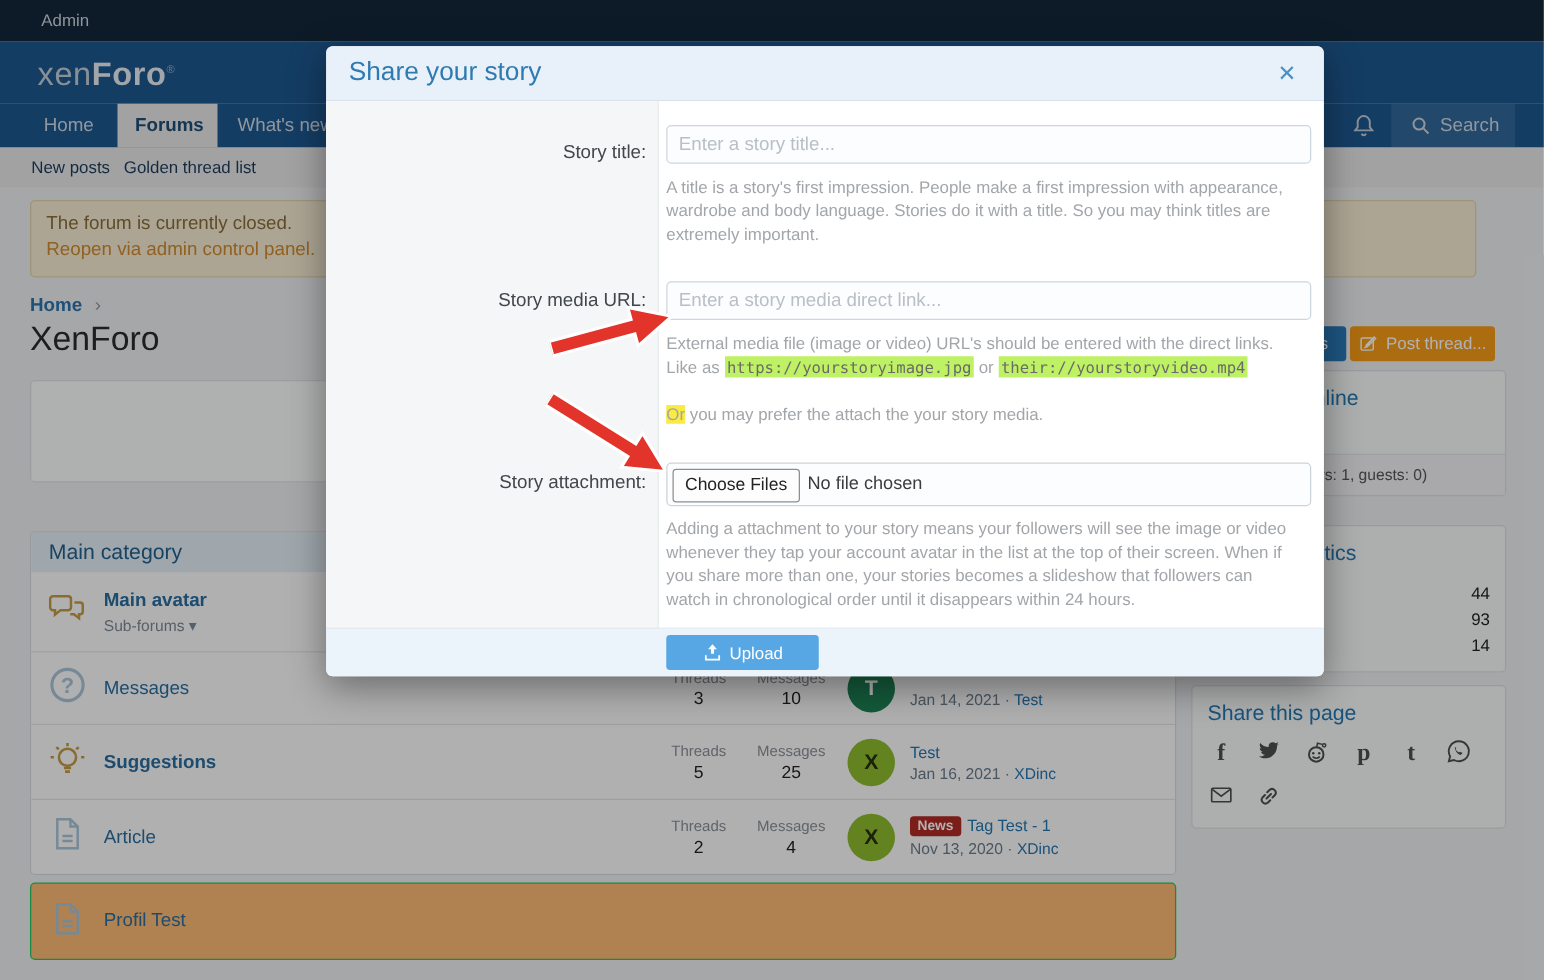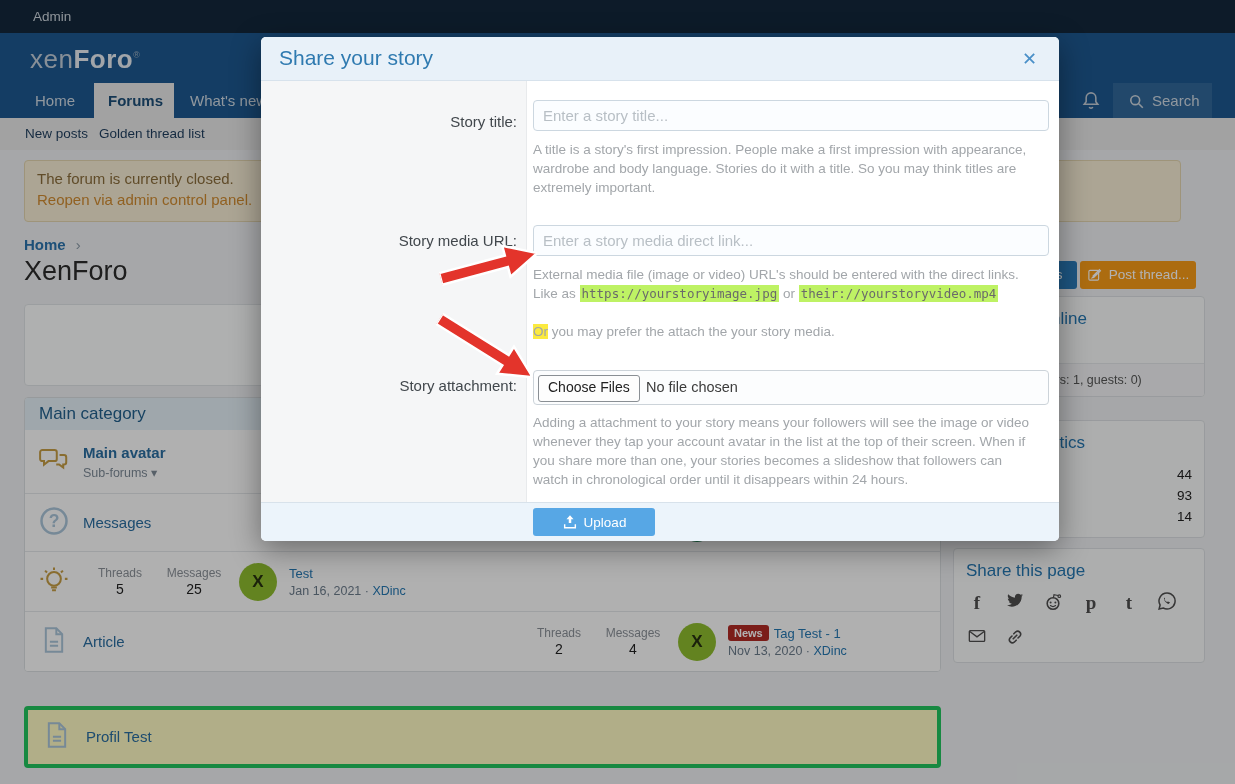--- a/index.html
+++ b/index.html
@@ -30,42 +30,42 @@
   .breadcrumb a{color:#2b73ad;font-weight:bold;text-decoration:none;}
   .breadcrumb .sep{color:#8a99a6;margin-left:6px;}
   .pagetitle{position:absolute;left:24px;top:256px;font-size:27px;font-weight:400;color:#2b2b2b;margin:0;}
   .emptycard{position:absolute;left:24px;top:304px;width:917px;height:82px;background:#fbfcfd;
     border:1px solid #dfe3e6;border-radius:4px;box-sizing:border-box;}
   .btn{display:inline-block;text-align:center;border-radius:3px;font-size:13.5px;color:#fff;box-sizing:border-box;}
   .btn-newposts{position:absolute;left:985px;top:261px;width:92px;height:28px;line-height:28px;background:#2a7cbb;}
   .btn-postthread{position:absolute;left:1080px;top:261px;width:116px;height:28px;line-height:28px;background:#f79b18;}
   .btn-postthread svg{vertical-align:-3px;margin-right:7px;}
   
-  .maincat{position:absolute;left:24px;top:397px;width:917px;background:#fcfcfd;border:1px solid #d9dde0;
+  .maincat{position:absolute;left:24px;top:425px;width:917px;background:#fcfcfd;border:1px solid #d9dde0;
     border-radius:4px;overflow:hidden;box-sizing:border-box;}
   .cat-header{height:32px;line-height:32px;background:#e4f0f7;color:#23608d;font-size:17px;padding-left:14px;}
   .frow{display:flex;align-items:center;border-top:1px solid #e3e6e8;background:#fcfcfd;padding:0 12px;box-sizing:border-box;}
   .ficon{width:34px;flex:0 0 34px;margin-right:12px;text-align:center;}
   .ftitlewrap{flex:1;min-width:0;}
   .ftitle{font-size:15px;color:#2a6da0;text-decoration:none;}
   .ftitle.bold{font-weight:bold;}
   .fsub{font-size:12.5px;color:#7d8a96;margin-top:3px;}
   .fstat{width:74px;flex:0 0 74px;text-align:center;}
   .fstat .lab{font-size:12px;color:#8a9097;}
   .fstat .num{font-size:14px;color:#222;margin-top:1px;}
   .favatar{width:38px;height:38px;flex:0 0 38px;border-radius:50%;margin:0 12px 0 8px;
     text-align:center;line-height:38px;font-size:17px;font-weight:bold;}
   .flast{width:200px;flex:0 0 200px;font-size:13px;}
   .flast .t{color:#2577b1;text-decoration:none;}
   .flast .d{font-size:12.5px;color:#6b7b8a;margin-top:3px;}
   .flast .d a{color:#2577b1;text-decoration:none;}
   .newsbadge{display:inline-block;background:#b02a25;color:#fff;font-size:11px;font-weight:bold;
     border-radius:3px;padding:2px 6px;margin-right:5px;vertical-align:1px;}
-  .profilcard{position:absolute;left:24px;top:706px;width:917px;height:62px;background:#fef9c3;
-    border:4px solid #22c55e;border-radius:4px;box-sizing:border-box;display:flex;align-items:center;padding:0 12px;}
+  .profilcard{position:absolute;left:24px;top:706px;width:917px;height:62px;background:#fdba74;
+    border:1px solid #22c55e;border-radius:4px;box-sizing:border-box;display:flex;align-items:center;padding:0 12px;}
   
   .sidecard{position:absolute;left:953px;width:252px;background:#f8f9fa;border:1px solid #dcdfe2;
     border-radius:4px;box-sizing:border-box;overflow:hidden;}
   .sc-title{font-size:17px;color:#2577b1;padding:12px 12px 0 12px;text-decoration:none;display:block;}
   .sc-foot{position:absolute;left:0;right:0;bottom:0;height:32px;line-height:32px;border-top:1px solid #e2e5e8;
     background:#f2f3f5;font-size:12.5px;color:#555;padding-left:12px;}
   .statrow{display:flex;justify-content:space-between;padding:0 12px;height:21px;line-height:21px;}
   .statrow .sl{font-size:13.5px;color:#555;}
   .statrow .sv{font-size:13.5px;color:#222;}
   .shareicons{position:absolute;left:12px;width:230px;display:flex;gap:16px;}
@@ -203,20 +203,21 @@
     </div>
 
     <div class="frow" style="height:60px">
       <span class="ficon">
         <svg width="32" height="30" viewBox="0 0 28 26">
             <circle cx="14" cy="12" r="6" fill="none" stroke="#c59d45" stroke-width="1.8"></circle>
             <path d="M11.5 19.5h5 M12.3 22h3.4" stroke="#c59d45" stroke-width="1.8" fill="none"></path>
             <path d="M14 2v2.2 M4.5 12H2.2 M25.8 12h-2.3 M6.2 4.8 7.9 6.5 M21.8 4.8 20.1 6.5" stroke="#c59d45" stroke-width="1.8"></path>
           </svg>
       </span>
+      <div class="ftitlewrap"><a class="ftitle bold">Suggestions</a></div>
       <div class="fstat">
           <div class="lab">Threads</div>
           <div class="num">5</div>
         </div>
       <div class="fstat">
           <div class="lab">Messages</div>
           <div class="num">25</div>
         </div>
       <div class="favatar" style="background:#8fbc2f;color:#273010">X</div>
       <div class="flast">

